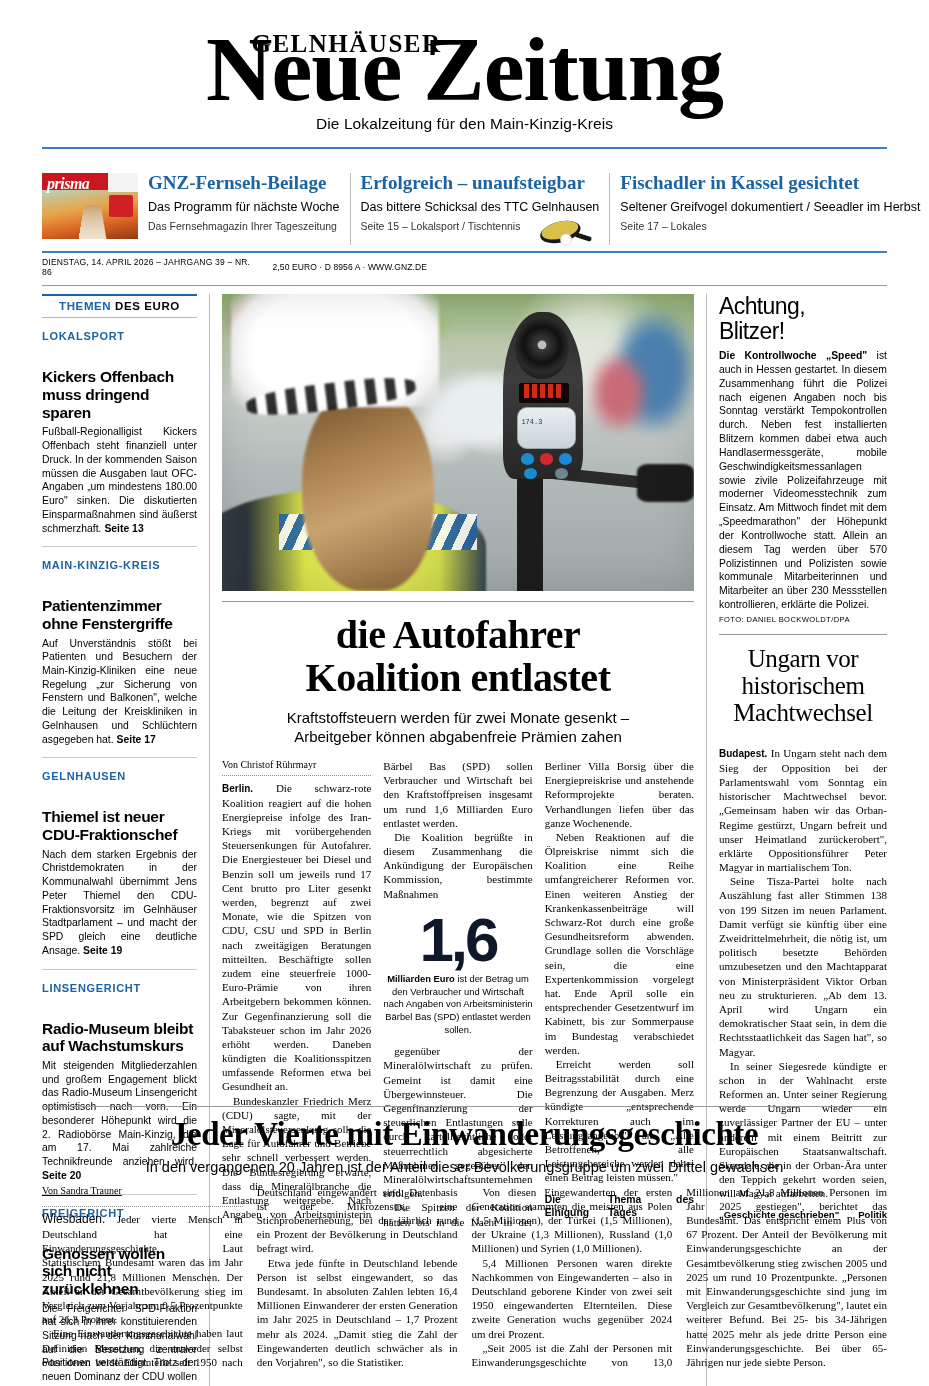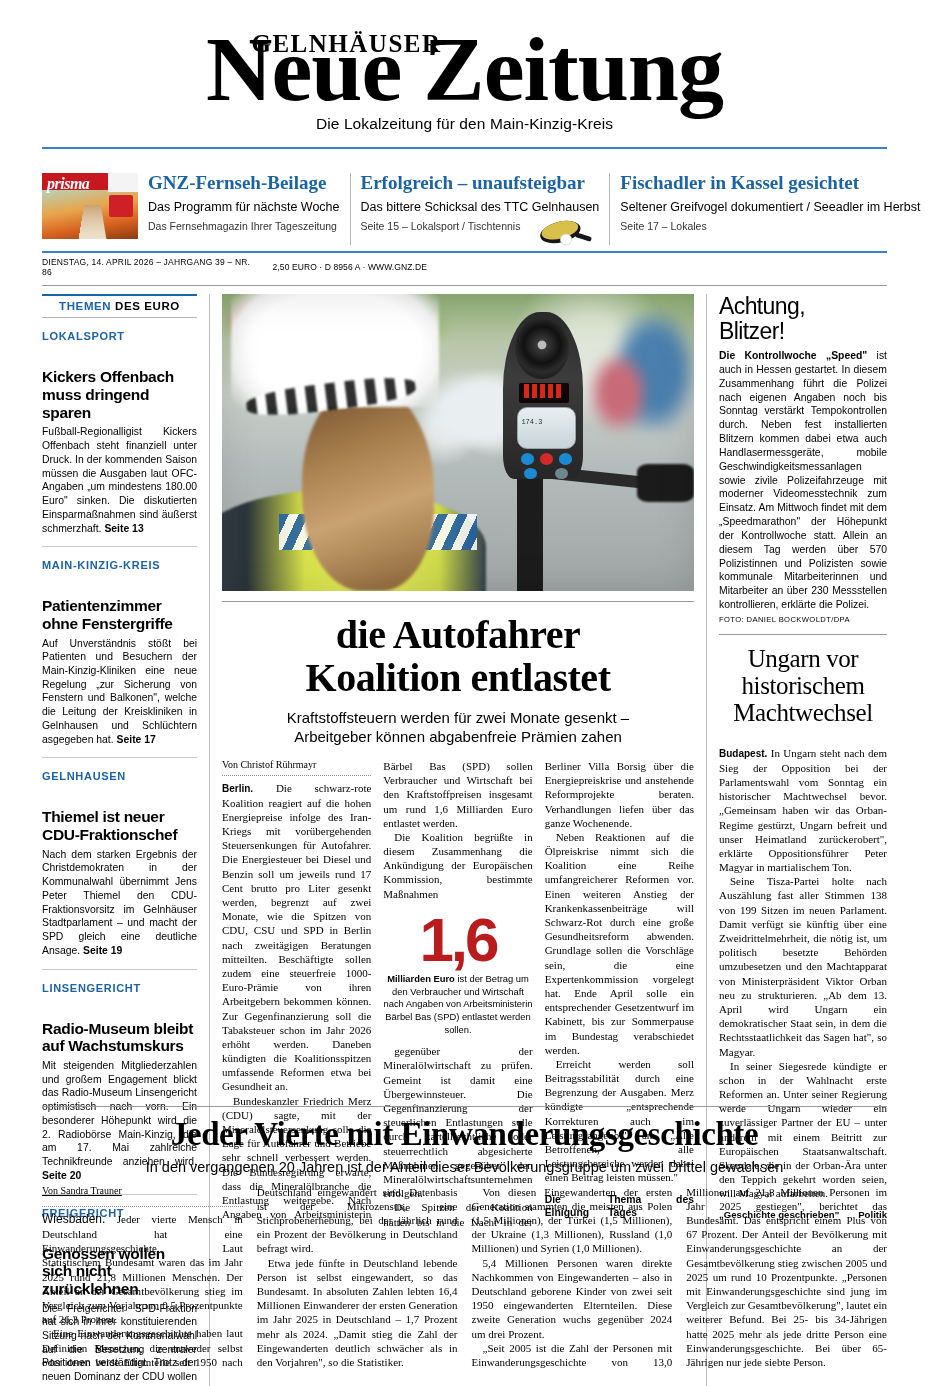--- a/index.html
+++ b/index.html
@@ -237,21 +237,21 @@
     font-size:11px;line-height:1.29;text-align:justify;
     hyphens:auto;
   }
   .lead-cols p{margin:0;text-indent:11px;}
   .lead-cols p.first{text-indent:0;}
   .lead-cols p.first b{font-family:"Liberation Sans",sans-serif;font-size:10px;font-weight:700;}
   .infobox{
     break-inside:avoid;margin:10px 0 8px 0;text-align:center;
   }
   .info-num{
-    color:#b91c1c;font-family:"Liberation Sans",sans-serif;font-weight:700;
+    color:#0f172a;font-family:"Liberation Sans",sans-serif;font-weight:700;
     font-size:62px;line-height:0.92;letter-spacing:-3px;
   }
   .info-cap{
     font-family:"Liberation Sans",sans-serif;font-size:9.4px;line-height:1.35;margin-top:5px;
   }
   .info-cap b{font-weight:700;}
   .lead-foot{
     display:flex;justify-content:space-between;font-size:10.4px;font-weight:700;
     font-family:"Liberation Sans",sans-serif;margin-top:6px;padding-top:2px;
     break-inside:avoid;

